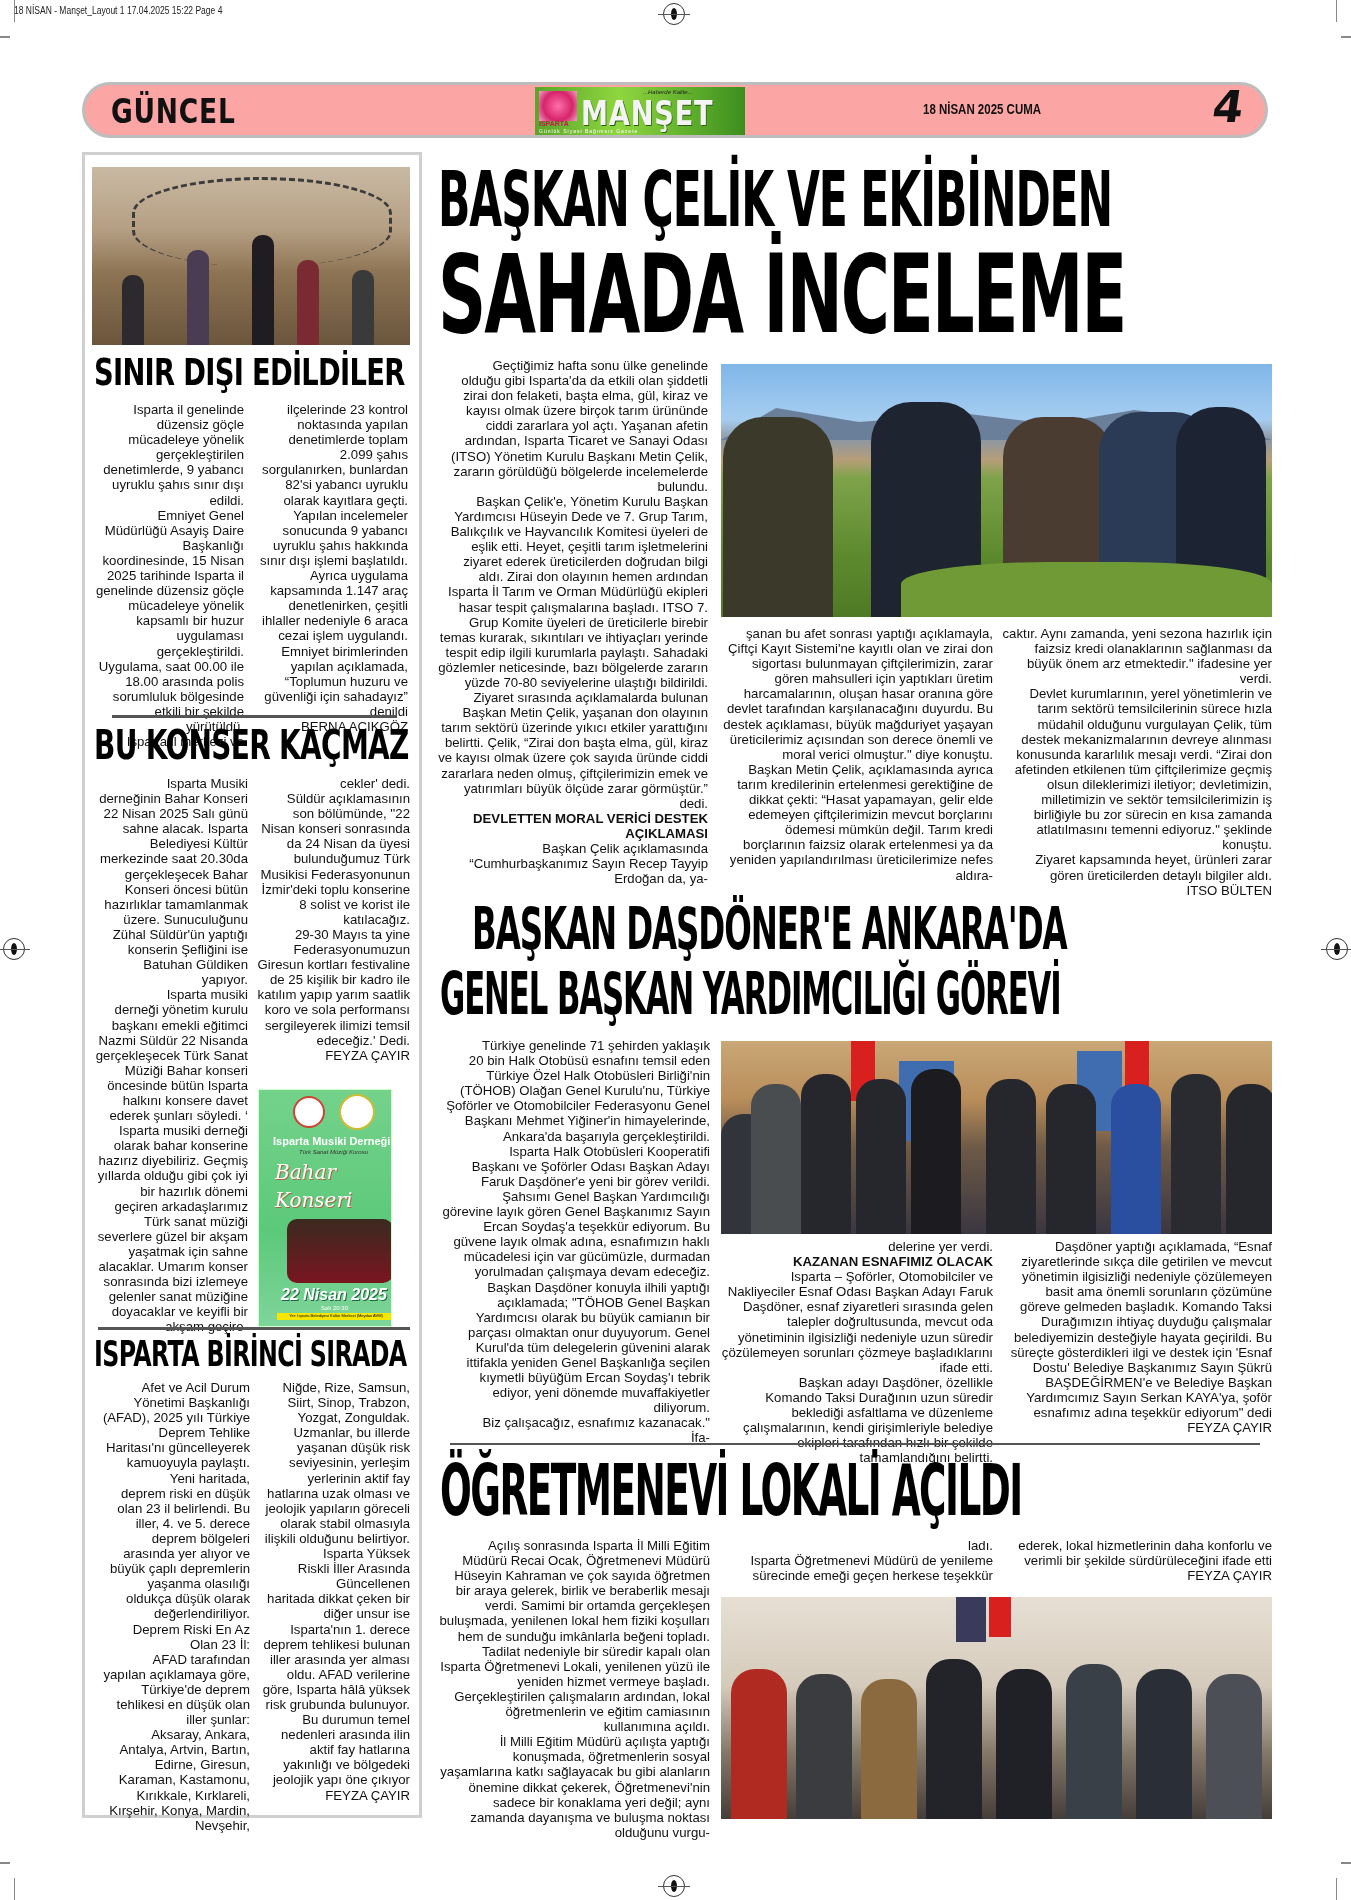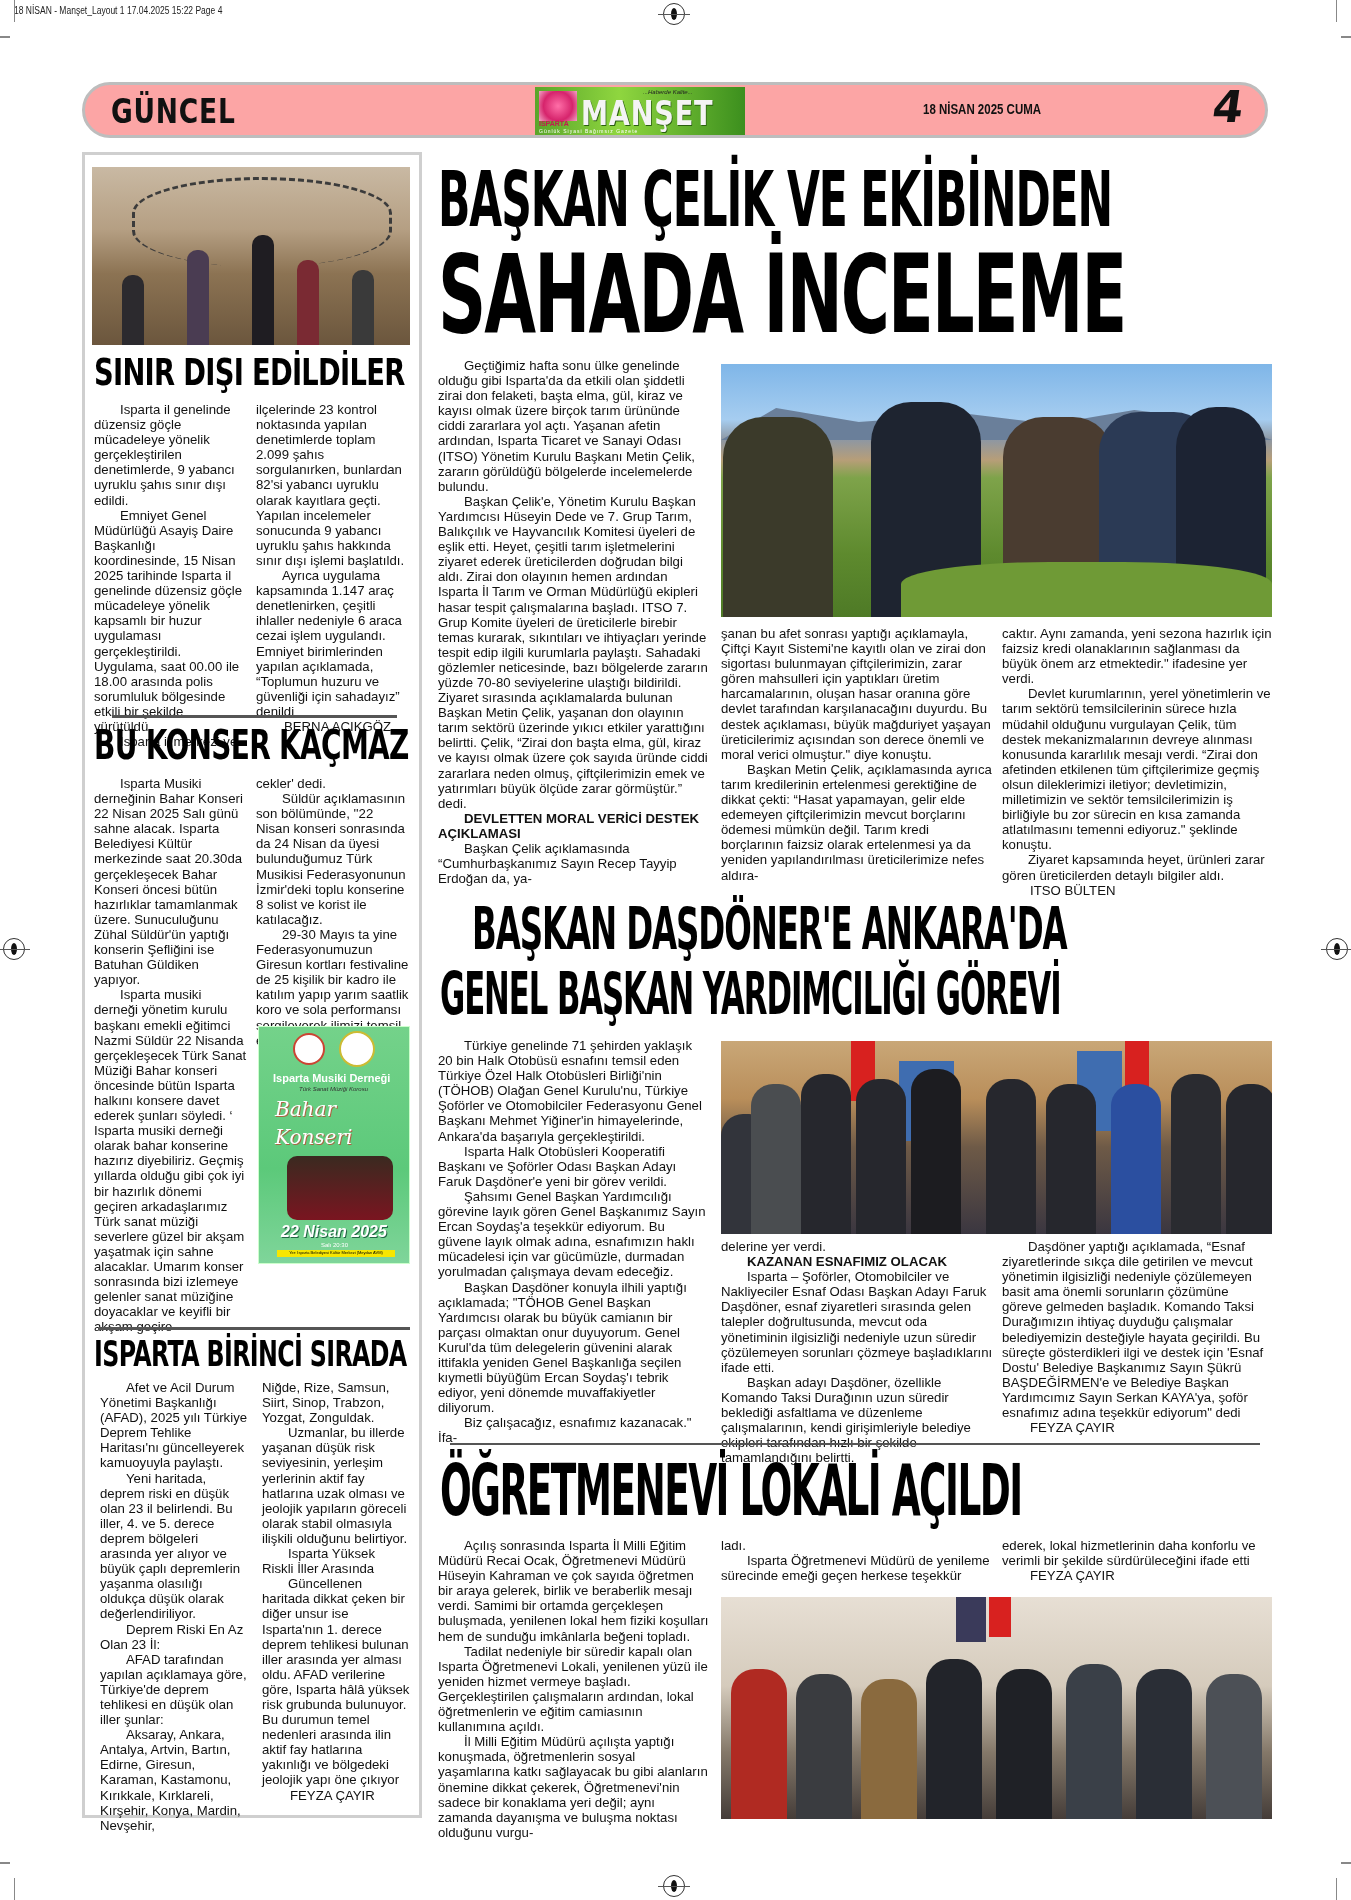--- a/index.html
+++ b/index.html
@@ -18,27 +18,27 @@
 .logo .man{left:46px;top:6px;font-size:34px;font-weight:bold;color:#f4f4f4;font-family:"DejaVu Sans",sans-serif;transform:scaleX(.8);transform-origin:left;text-shadow:1px 1px 0 #2b5f10;letter-spacing:1px}
 .logo .tag{left:108px;top:2px;font-size:6px;color:#222;font-style:italic}
 .logo .sub{left:4px;top:41px;font-size:5px;color:#fff;letter-spacing:1px}
 .date{left:838px;top:16px;font-size:14px;font-weight:bold;transform:scaleX(.82);transform-origin:left}
 .pnum{left:1128px;top:-4px;font-size:44px;font-weight:900;font-family:"DejaVu Sans",sans-serif;transform:skewX(-8deg)}
 .leftbox{left:82px;top:152px;width:340px;height:1666px;border:3px solid #cfcfcf;background:#fff}
 .photo1{left:92px;top:167px;width:318px;height:178px;background:linear-gradient(180deg,#c9b9a3 0%,#b59f83 35%,#8c7353 60%,#6b563d 100%);overflow:hidden}
 .photo1 .wire{left:40px;top:10px;width:260px;height:90px;border:3px dashed #3b3b3b;border-radius:50%/40%;border-bottom:none}
 .photo1 .p{bottom:0;width:22px;background:#2c2a2e;border-radius:10px 10px 0 0}
 .hl{font-family:"DejaVu Sans",sans-serif;font-weight:bold;transform-origin:left top;white-space:nowrap;color:#000;letter-spacing:-1px}
-.col{font-size:13.2px;line-height:15.1px;text-align:left;hyphens:manual}
+.col{font-size:13.2px;line-height:15.1px;text-align:right;hyphens:manual}
 .col p{text-indent:26px}
 .col p.ni{text-indent:0}
 .col p.sig{text-indent:0;padding-left:28px}
 .col p.hd{font-weight:bold;text-indent:26px}
 .rule{height:3px;background:#555}
-.poster{left:258px;top:1026px;width:152px;height:238px;background:linear-gradient(180deg,#74d28a 0%,#5cc97a 60%,#7fd59a 100%);overflow:hidden;border:1px solid #cfc}
+.poster{left:258px;top:1089px;width:134px;height:238px;background:linear-gradient(180deg,#74d28a 0%,#5cc97a 60%,#7fd59a 100%);overflow:hidden;border:1px solid #cfc}
 .poster .t1{left:14px;top:45px;font-size:11px;color:#fff;font-weight:bold}
 .poster .t2{left:40px;top:59px;font-size:6px;color:#333;font-style:italic}
 .poster .bk{left:16px;top:68px;font-size:20px;color:#fff;font-style:italic;font-weight:normal;font-family:"DejaVu Serif",serif;text-shadow:1px 1px 0 #a64;line-height:28px}
 .poster .choir{left:28px;top:129px;width:106px;height:64px;background:linear-gradient(180deg,#3a2a20,#7a1520);border-radius:10px}
 .poster .dt{left:22px;top:196px;font-size:16px;color:#fff;font-style:italic;font-weight:bold;text-shadow:1px 1px 0 #264}
 .poster .tm{left:62px;top:215px;font-size:6px;color:#fff}
 .poster .ven{left:18px;top:223px;width:118px;height:7px;background:#f7e600;font-size:4px;color:#000;text-align:center}
 .poster .logo1{left:34px;top:6px;width:32px;height:32px;border-radius:50%;background:#fff;border:2px solid #c43}
 .poster .logo2{left:80px;top:4px;width:36px;height:36px;border-radius:50%;background:#fff;border:2px solid #cb3}
 .photo2{left:721px;top:364px;width:551px;height:253px;background:linear-gradient(180deg,#7fb6e8 0%,#a6cdf0 22%,#8e97a2 30%,#b79e78 38%,#7ea34a 45%,#5e8a2e 75%,#4e7a26 100%);overflow:hidden}

